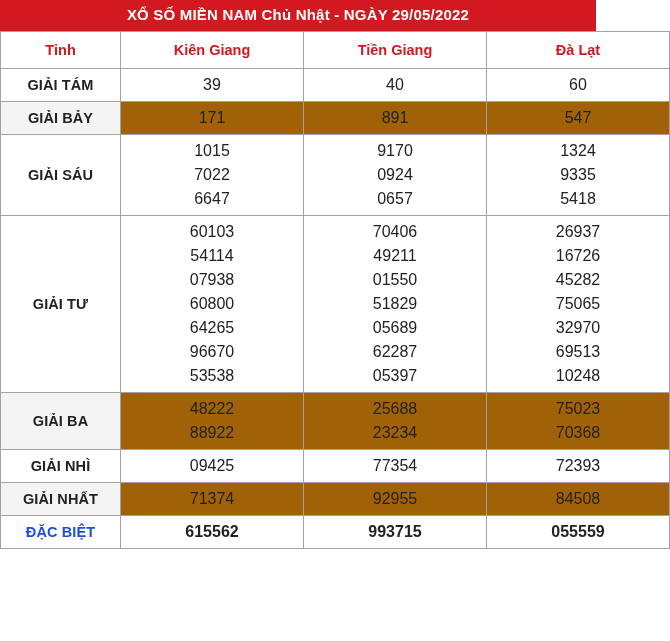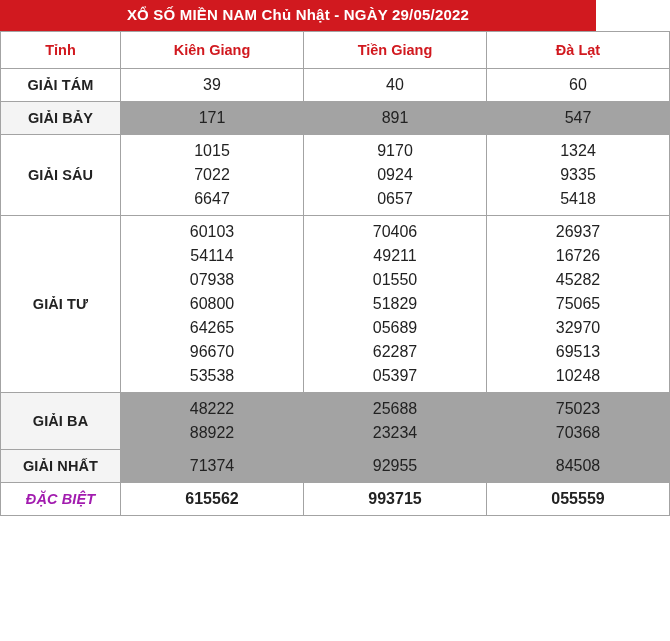--- a/index.html
+++ b/index.html
@@ -53,40 +53,39 @@
   col.c-prov { width: 183px; }
   td.label {
     text-align: left;
     padding-left: 14px;
     font-weight: bold;
     color: #333333;
     font-size: 13.5px;
     letter-spacing: 0.1px;
   }
   tr.alt td {
-    background: #a3a3a3;
+    background: #a16207;
   }
   tr.alt td.label {
     background: #f4f4f4;
   }
   .num-stack {
     line-height: 24px;
     font-size: 16px;
   }
   .num-stack div {
     white-space: nowrap;
   }
   td.special {
     color: #d1191f;
     font-weight: bold;
     font-size: 16px;
   }
   td.label.special-label {
-    color: #a21caf;
-    font-style: italic;
+    color: #1d4ed8;
   }
 </style>
 </head>
 <body>
 
 <div class="lottery-wrap">
   <div class="title-bar">XỔ SỐ MIỀN NAM Chủ Nhật - NGÀY 29/05/2022</div>
   <table class="result">
     <colgroup>
       <col class="c-label">
@@ -213,20 +212,38 @@
               <div>23234</div>
             </div>
           </td>
           <td>
             <div class="num-stack">
               <div>75023</div>
               <div>70368</div>
             </div>
           </td>
         </tr>
+        <tr>
+          <td class="label">GIẢI NHÌ</td>
+          <td>
+            <div class="num-stack">
+              <div>09425</div>
+            </div>
+          </td>
+          <td>
+            <div class="num-stack">
+              <div>77354</div>
+            </div>
+          </td>
+          <td>
+            <div class="num-stack">
+              <div>72393</div>
+            </div>
+          </td>
+        </tr>
         <tr class="alt">
           <td class="label">GIẢI NHẤT</td>
           <td>
             <div class="num-stack">
               <div>71374</div>
             </div>
           </td>
           <td>
             <div class="num-stack">
               <div>92955</div>

